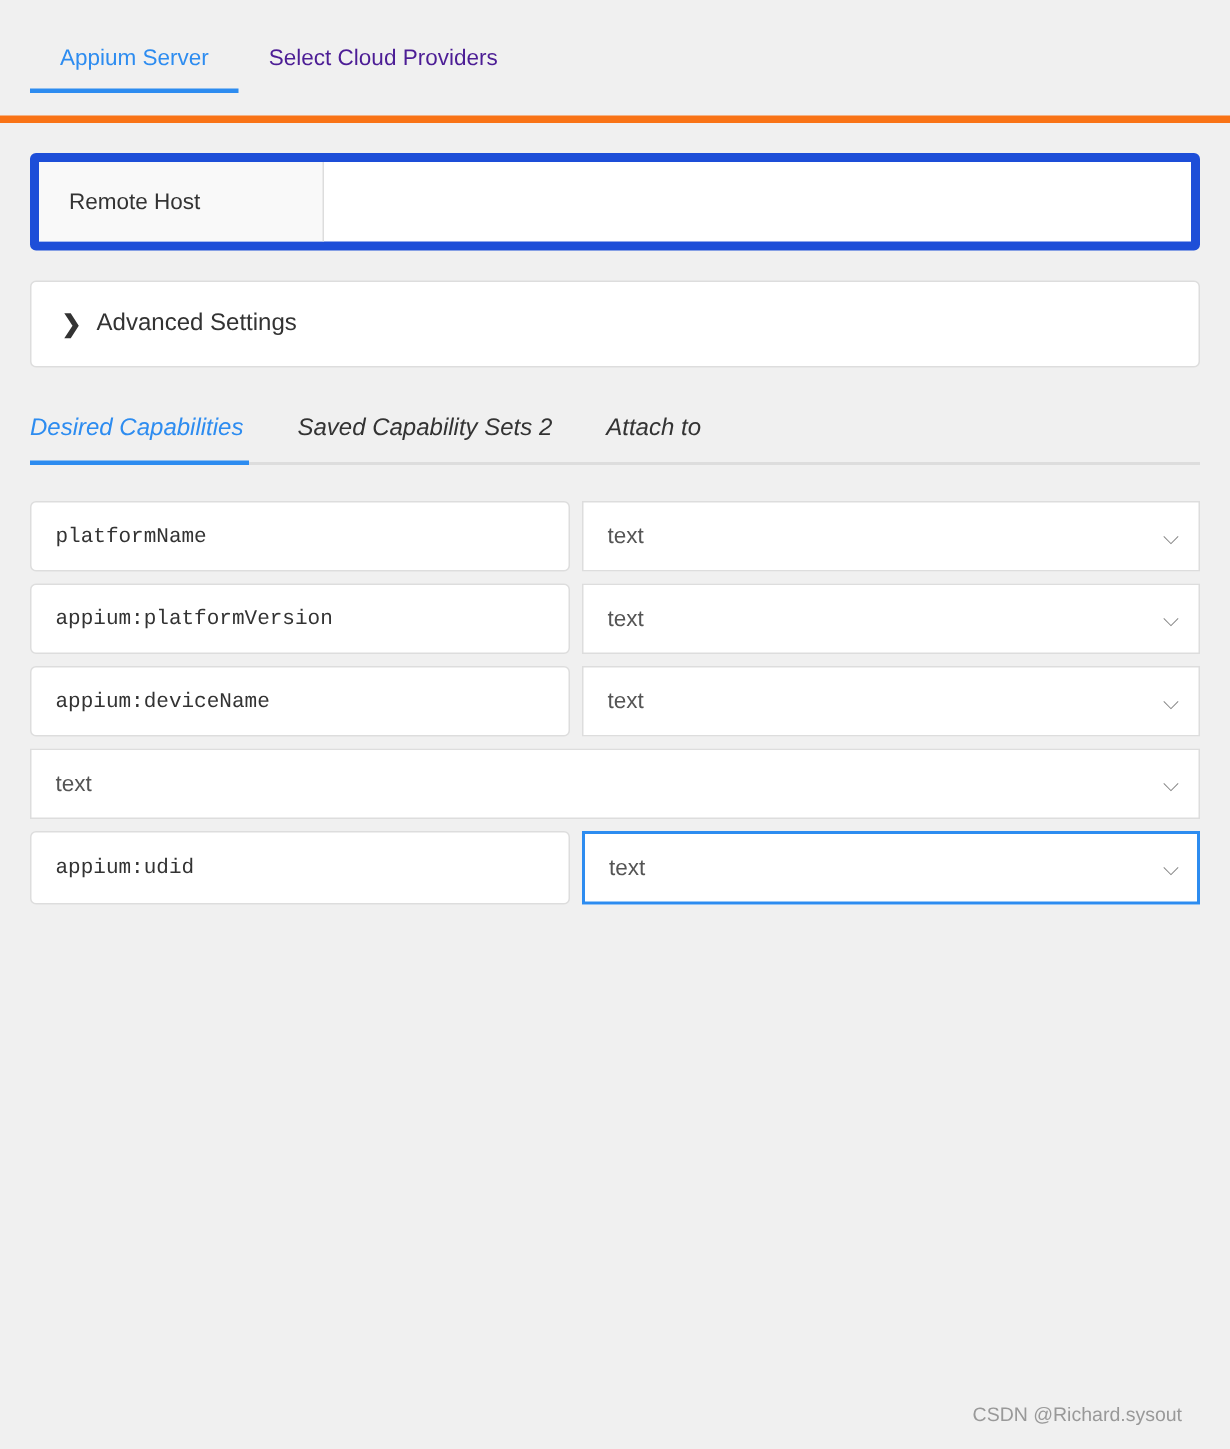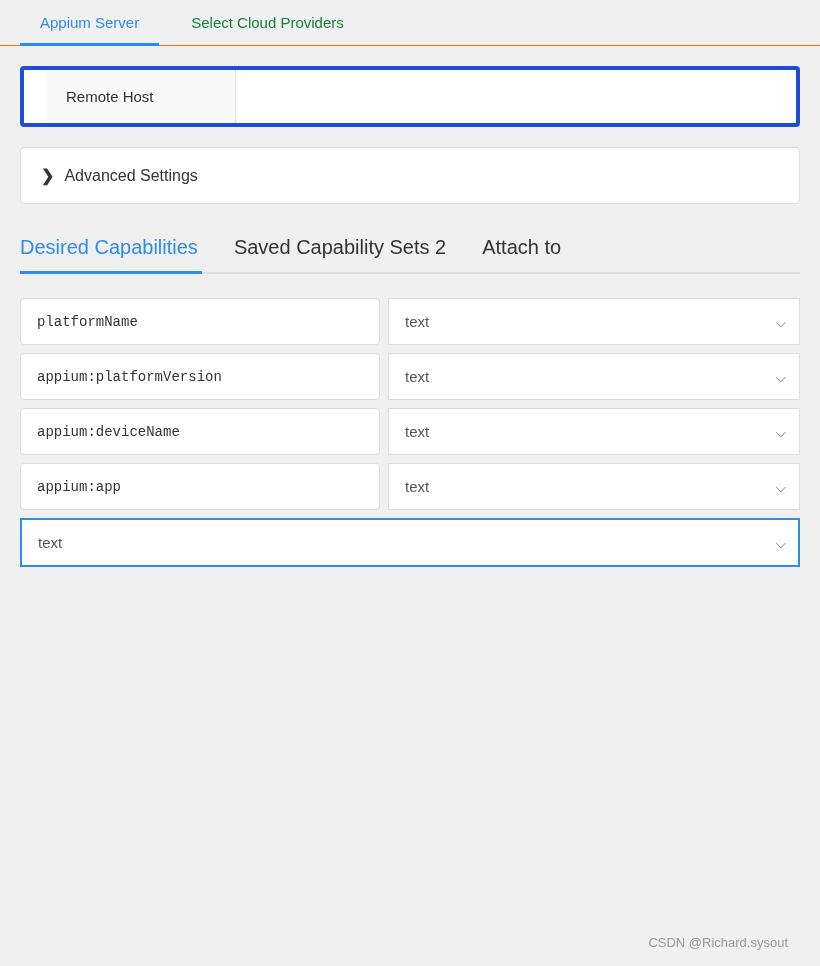--- a/index.html
+++ b/index.html
@@ -12,30 +12,29 @@
       font-family: -apple-system, BlinkMacSystemFont, 'Segoe UI', sans-serif;
       background: #f0f0f0;
       width: 820px;
       min-height: 966px;
       overflow-x: hidden;
     }
 
     .top-tabs {
       display: flex;
       background: #f0f0f0;
-      padding: 0 20px;
-      border-bottom: 1px solid #f97316;
-      gap: 12px;
+      padding: 16px 20px;
+      border-bottom: 5px solid #f97316;
     }
 
     .tab-item {
       padding: 14px 20px 12px;
       font-size: 15px;
       cursor: pointer;
-      color: #15803d;
+      color: #4c1d95;
       border-bottom: 3px solid transparent;
       margin-bottom: -1px;
       white-space: nowrap;
     }
 
     .tab-item.active {
       color: #2d8cf0;
       border-bottom: 3px solid #2d8cf0;
       font-weight: 500;
     }
@@ -43,24 +42,23 @@
     .main-content {
       padding: 20px;
       background: #f0f0f0;
     }
 
     .field-row {
       display: flex;
       align-items: stretch;
       margin-bottom: 20px;
       background: white;
-      border: 4px solid #1d4ed8;
+      border: 6px solid #1d4ed8;
       border-radius: 4px;
       overflow: hidden;
-      padding-left: 22px;
     }
 
     .field-label {
       min-width: 190px;
       padding: 18px 20px;
       font-size: 15px;
       color: #333;
       background: #f9f9f9;
       border-right: 1px solid #ddd;
       display: flex;
@@ -104,26 +102,27 @@
     .capabilities-tabs {
       display: flex;
       gap: 0;
       margin-bottom: 24px;
       border-bottom: 2px solid #ddd;
     }
 
     .cap-tab {
       padding: 12px 4px 12px 0;
       margin-right: 32px;
-      font-size: 20px;
+      font-size: 16px;
       cursor: pointer;
       color: #333;
       border-bottom: 3px solid transparent;
       margin-bottom: -2px;
       white-space: nowrap;
+      font-style: italic;
     }
 
     .cap-tab.active {
       color: #2d8cf0;
       border-bottom: 3px solid #2d8cf0;
     }
 
     .capability-rows {
       display: flex;
       flex-direction: column;
@@ -252,34 +251,34 @@
           <option>boolean</option>
           <option>number</option>
           <option>object</option>
           <option>array</option>
         </select>
         <span class="select-chevron">⌵</span>
       </div>
     </div>
 
     <div class="cap-row">
-      <input class="cap-name-input" type="text" value="appium:app" style="">
-      <div class="select-wrapper">
-        <select>
-          <option>text</option>
-          <option>boolean</option>
-          <option>number</option>
-          <option>object</option>
-          <option>array</option>
-        </select>
-        <span class="select-chevron">⌵</span>
-      </div>
-    </div>
-
-    <div class="cap-row">
+      <div class="select-wrapper">
+        <select>
+          <option>text</option>
+          <option>boolean</option>
+          <option>number</option>
+          <option>object</option>
+          <option>array</option>
+        </select>
+        <span class="select-chevron">⌵</span>
+      </div>
+    </div>
+
+    <div class="cap-row">
+      <input class="cap-name-input" type="text" value="appium:udid" style="">
       <div class="select-wrapper highlighted">
         <select>
           <option>text</option>
           <option>boolean</option>
           <option>number</option>
           <option>object</option>
           <option>array</option>
         </select>
         <span class="select-chevron">⌵</span>
       </div>

